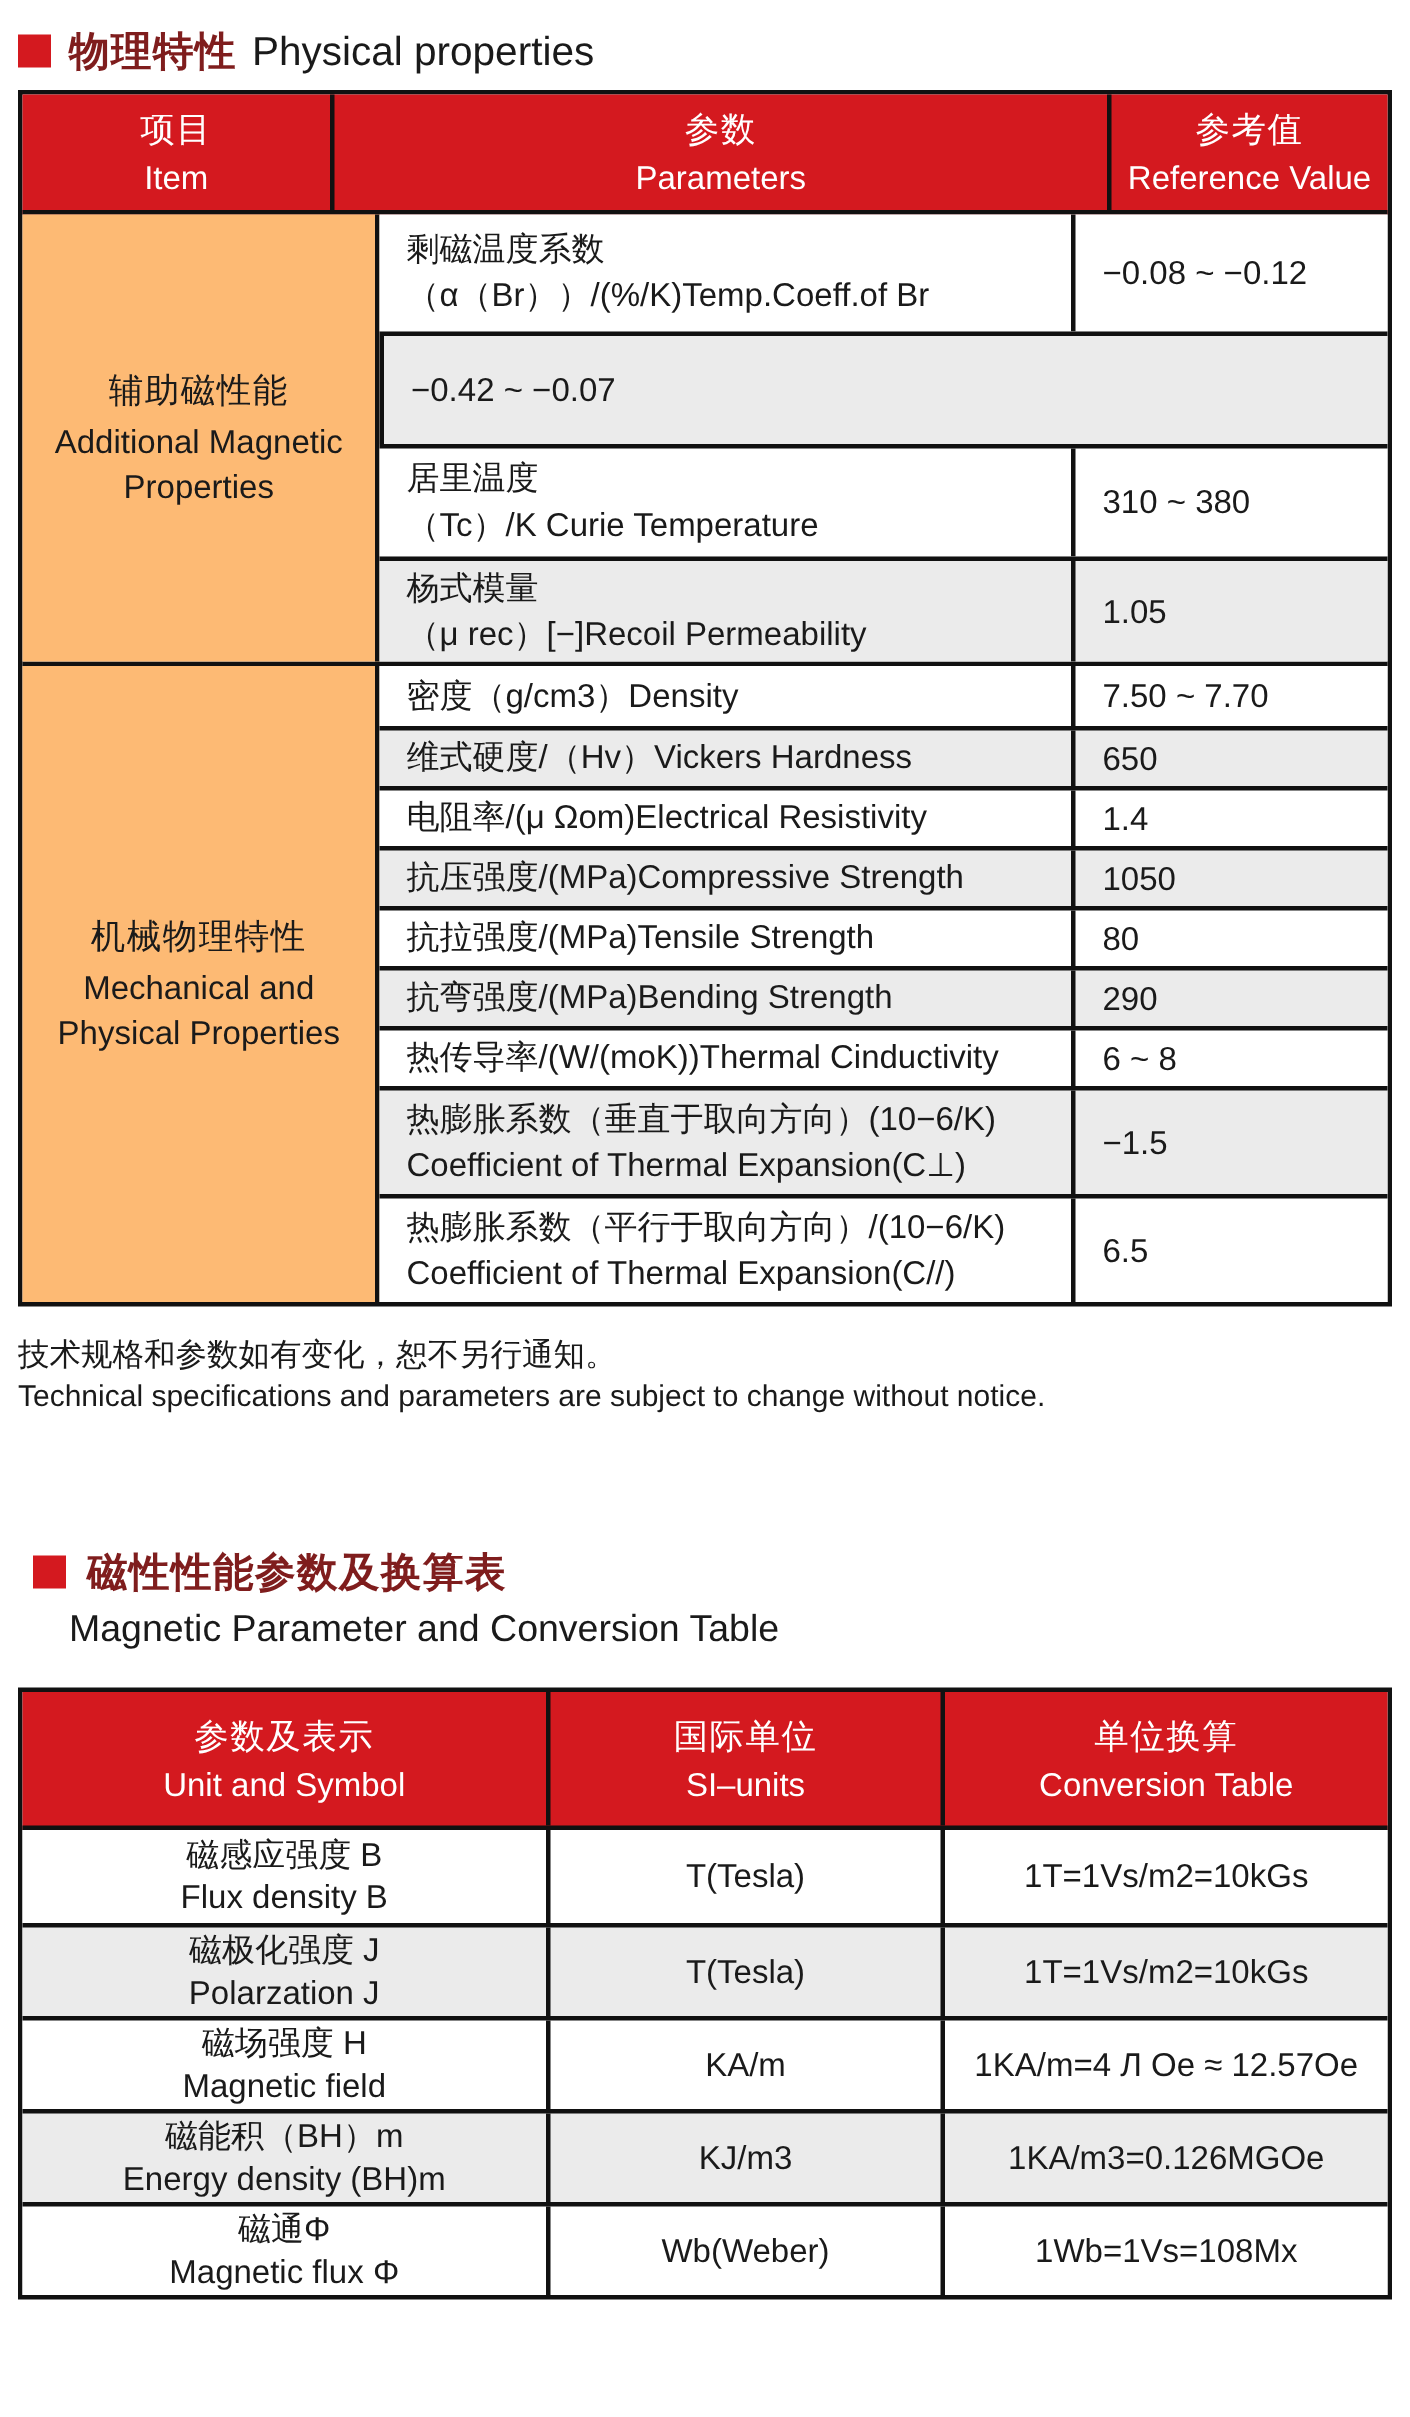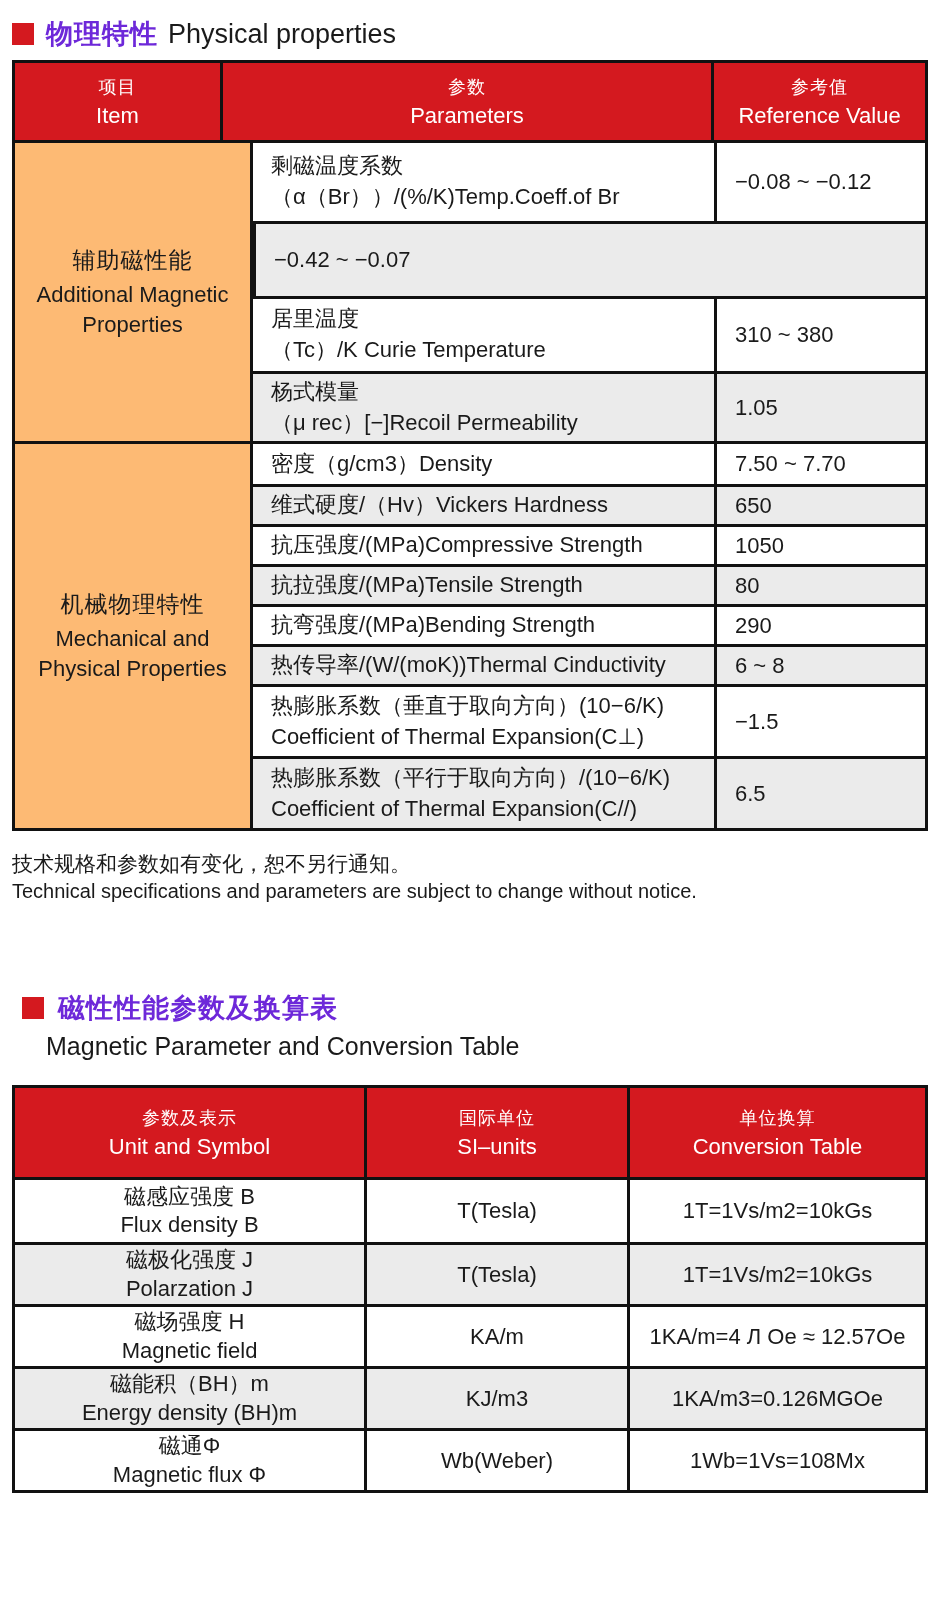--- a/index.html
+++ b/index.html
@@ -6,36 +6,36 @@
   html,body { background:#ffffff; }
   body {
     width:940px; height:1611px; overflow:hidden; position:relative;
     font-family:"Liberation Sans", sans-serif; color:#1a1a1a;
   }
 
   
   .sec-title { display:flex; align-items:center; }
   .title1 { margin:12px 0 0 12px; height:44px; }
   .sq { width:22px; height:22px; background:#d4191f; display:inline-block; flex:0 0 auto; }
-  .title-zh { color:#6d28d9; font-size:27px; font-weight:600; margin-left:12px; letter-spacing:1px; }
+  .title-zh { color:#7f1d1d; font-size:27px; font-weight:600; margin-left:12px; letter-spacing:1px; }
   .title-en { color:#1a1a1a; font-size:27px; font-weight:500; margin-left:10px; }
 
   
   .tbl { width:916px; margin-left:12px; border:3px solid #111; }
   .hdr { background:#d4191f; color:#ffffff; display:flex; border-bottom:3px solid #111; }
   .hdr .hcell { display:flex; flex-direction:column; justify-content:center; align-items:center; text-align:center; }
-  .hdr .zh { font-size:18px; letter-spacing:1px; }
+  .hdr .zh { font-size:23px; letter-spacing:1px; }
   .hdr .en { font-size:22px; margin-top:4px; }
 
   
   .t1 { margin-top:4px; }
   .t1 .hdr { height:80px; }
   .t1 .col-item { width:205px; }
   .t1 .col-par  { flex:1; border-left:3px solid #111; border-right:3px solid #111; }
-  .t1 .col-ref  { width:211px;text-align:right; }
+  .t1 .col-ref  { width:184px;text-align:right; }
 
   .t1-group { display:flex; }
   .t1-group + .t1-group { border-top:3px solid #111; }
   .item-cell {
     width:238px; flex:0 0 auto; border-right:3px solid #111;
     display:flex; flex-direction:column; justify-content:center; align-items:center;
     text-align:center; background:#fdba74; padding:0 14px;
   }
   .item-cell .zh { font-size:23px; letter-spacing:1px; margin-bottom:4px; }
   .item-cell .en { font-size:22px; line-height:1.32; }
@@ -147,20 +147,24 @@
     <div class="rows">
       <div class="row h40">
         <div class="param">密度（g/cm3）Density</div>
         <div class="val">7.50 ~ 7.70</div>
       </div>
       <div class="row h40">
         <div class="param">维式硬度/（Hv）Vickers Hardness</div>
         <div class="val">650</div>
       </div>
       <div class="row h40">
+        <div class="param">电阻率/(μ Ωom)Electrical Resistivity</div>
+        <div class="val">1.4</div>
+      </div>
+      <div class="row h40">
         <div class="param">抗压强度/(MPa)Compressive Strength</div>
         <div class="val">1050</div>
       </div>
       <div class="row h40">
         <div class="param">抗拉强度/(MPa)Tensile Strength</div>
         <div class="val">80</div>
       </div>
       <div class="row h40">
         <div class="param">抗弯强度/(MPa)Bending Strength</div>
         <div class="val">290</div>

